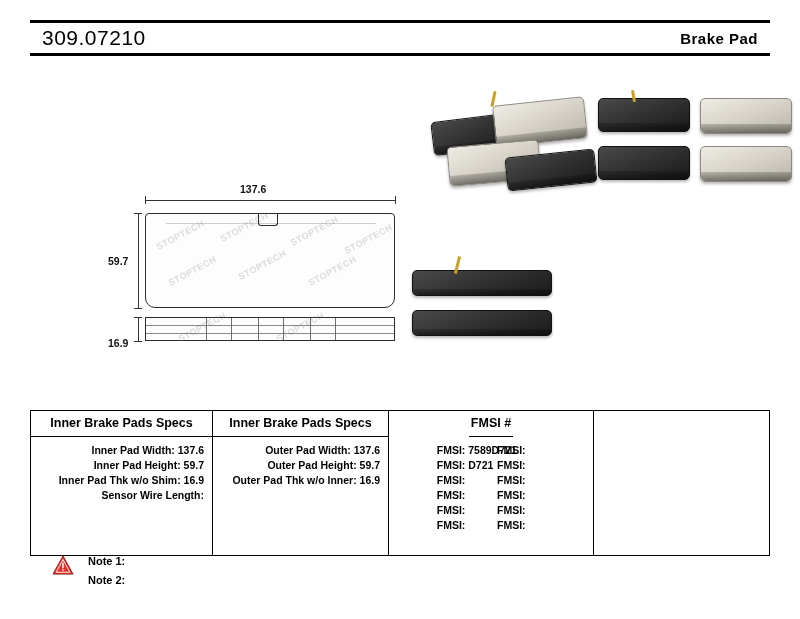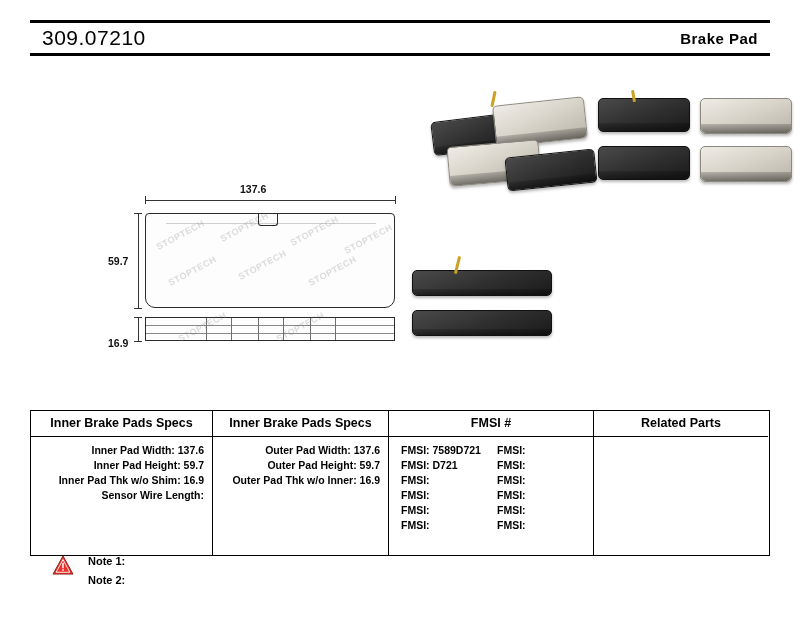--- a/index.html
+++ b/index.html
@@ -194,21 +194,21 @@
     display: flex;
   }
   .spec-col {
     border-right: 1.5px solid #000;
     display: flex;
     flex-direction: column;
   }
   .spec-col:last-child { border-right: none; }
   .col-inner { width: 182px; }
   .col-outer { width: 176px; }
-  .col-fmsi { width: 205px; }
+  .col-fmsi { width: 205px; align-items: center; }
   .col-related { width: 174px; }
 
   .spec-head {
     font-size: 12.5px;
     font-weight: bold;
     text-align: center;
     padding: 5px 2px 6px;
     border-bottom: 1.5px solid #000;
     white-space: nowrap;
   }
@@ -457,21 +457,20 @@
         </div>
         <div class="fmsi-row">
           <span>FMSI:</span>
           <span></span>
         </div>
       </div>
     </div>
   </div>
 
   <div class="spec-col col-related">
-    <div class="spec-head">Related Parts</div>
   </div>
 
 </div>
 
 <div class="notes">
   <div class="warn-icon">
     <svg viewBox="0 0 24 22" width="22" height="20" aria-hidden="true">
       <polygon points="12,1 23,21 1,21" fill="#e8312a" stroke="#8d1a16" stroke-width="1"></polygon>
       <polygon points="12,5 19.5,19 4.5,19" fill="none" stroke="#ffffff" stroke-width="1"></polygon>
       <rect x="11.2" y="8.5" width="1.6" height="6" fill="#ffffff"></rect>

